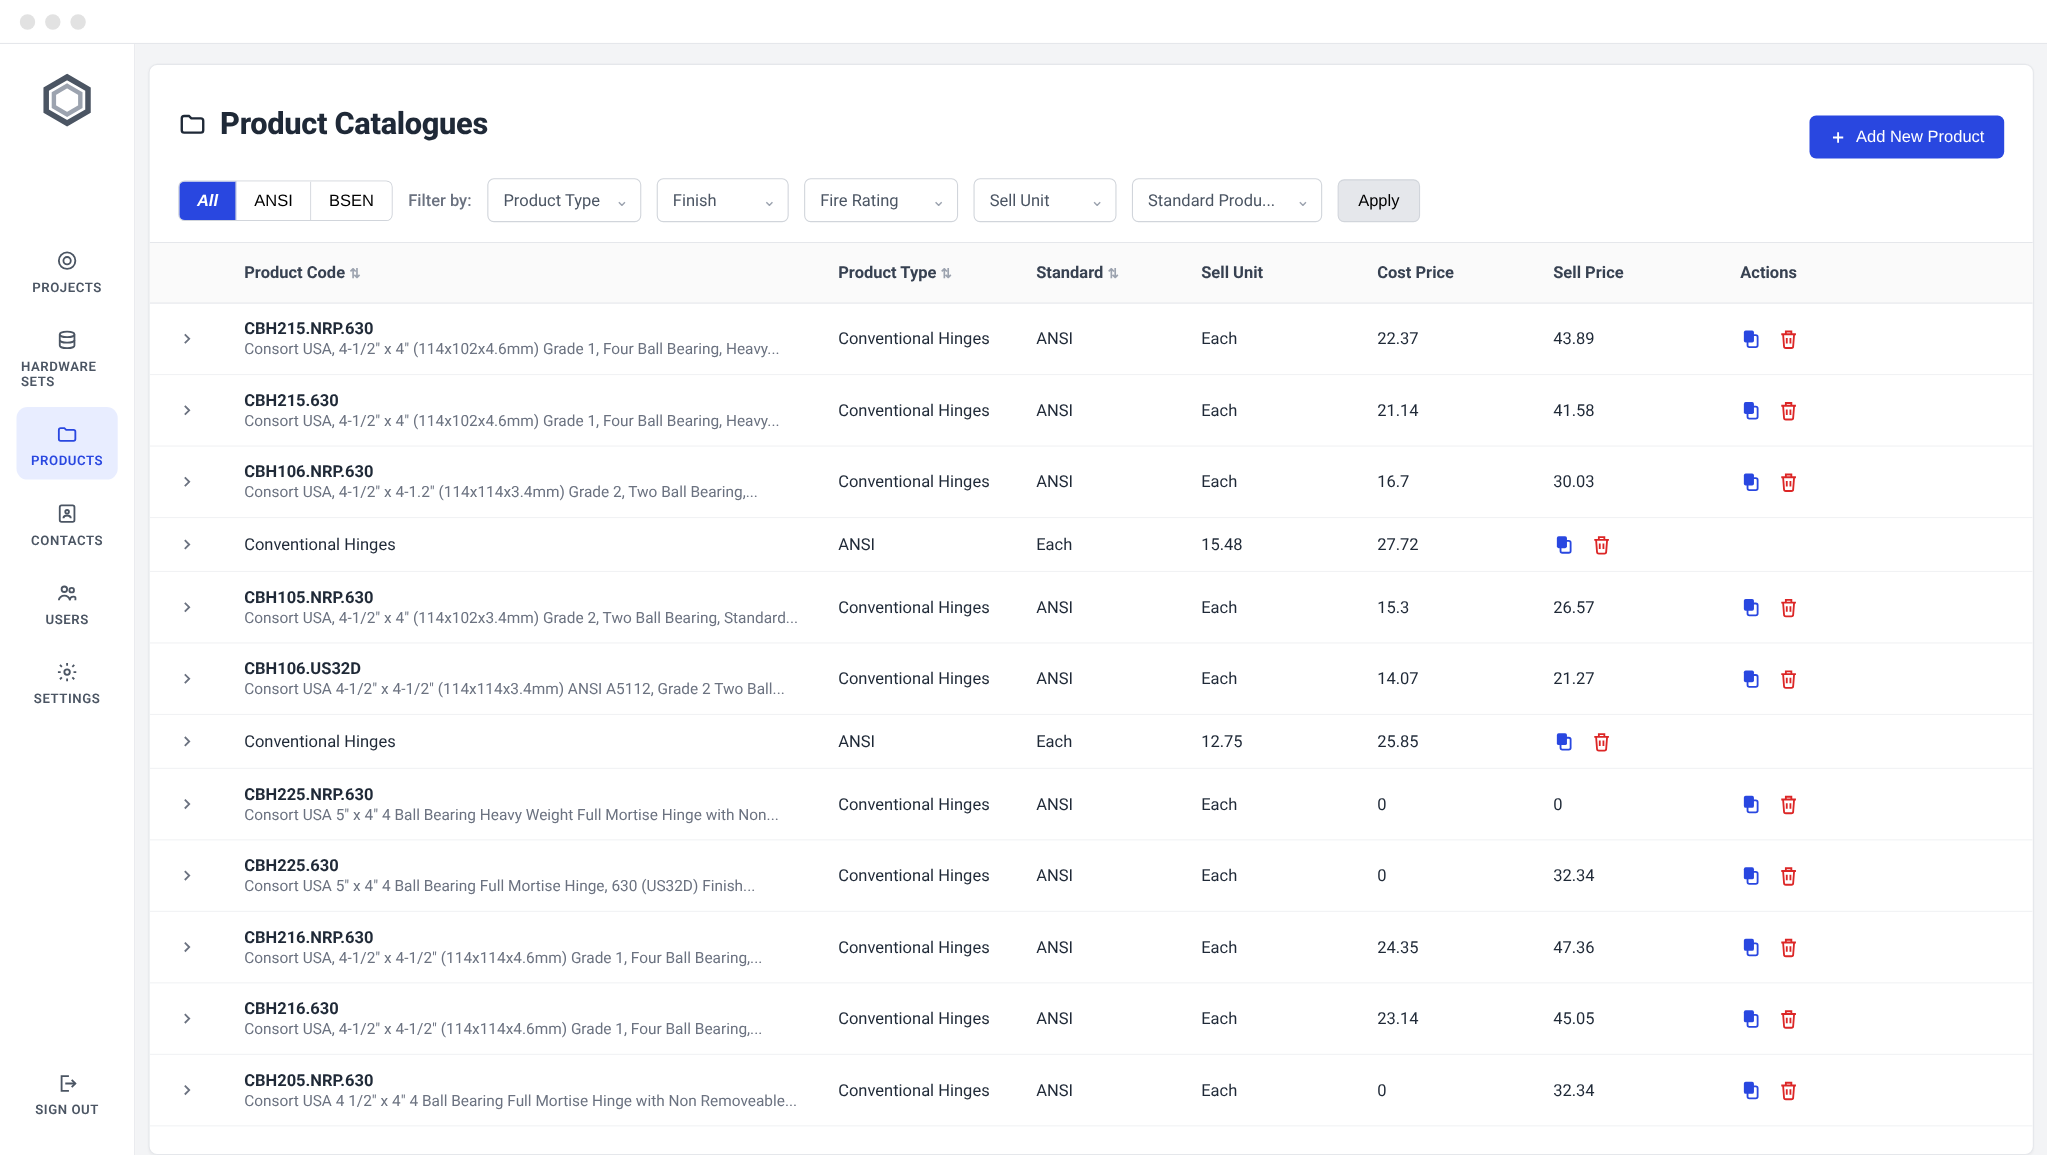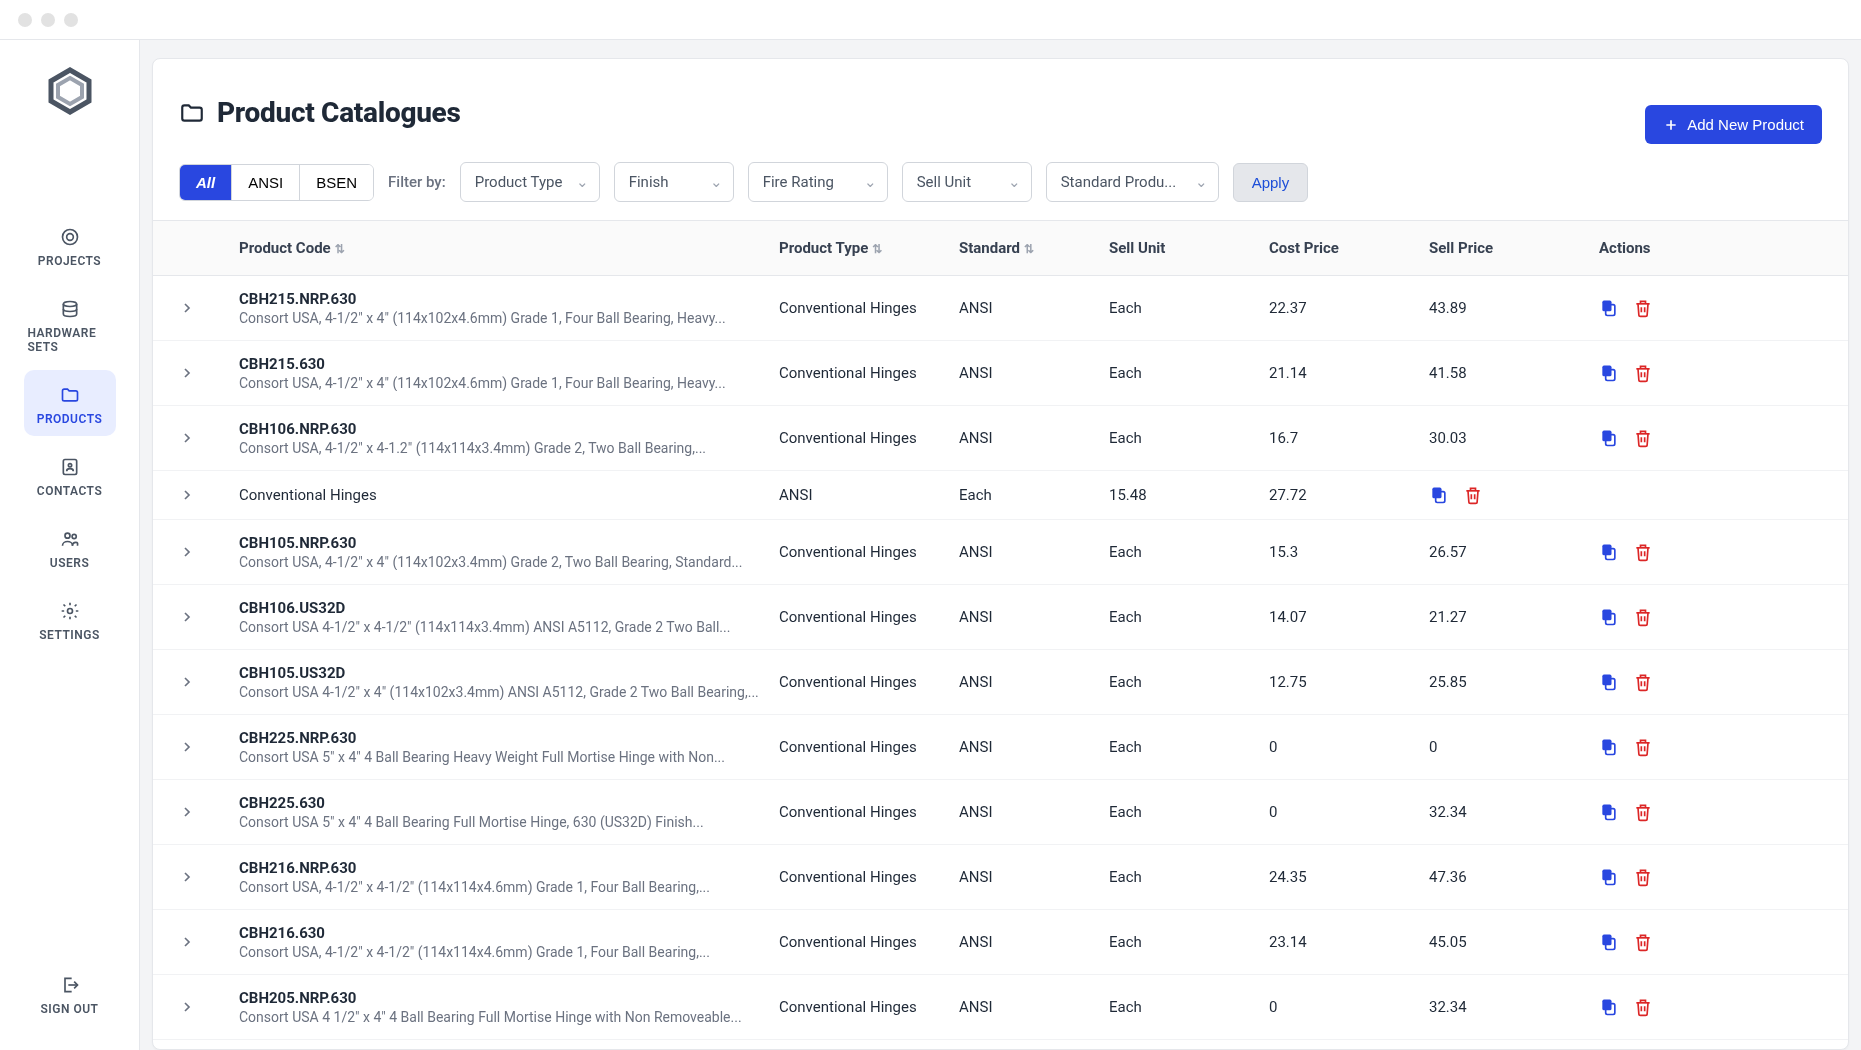--- a/index.html
+++ b/index.html
@@ -26,21 +26,21 @@
   background: #e2e2e2;
 }
 
 .app {
   display: flex;
   height: calc(100% - 40px);
 }
 
 
 .sidebar {
-  width: 140px;
+  width: 123px;
   border-right: 1px solid #e5e7eb;
   display: flex;
   flex-direction: column;
   align-items: center;
   padding-top: 26px;
   gap: 6px;
   flex-shrink: 0;
 }
 .logo {
   width: 50px; height: 50px;
@@ -173,21 +173,21 @@
   color:#9ca3af;
 }
 .select.trunc { width: 173px; overflow:hidden; white-space:nowrap; text-overflow:ellipsis; }
 .apply-btn {
   background: #e5e7eb;
   border: 1px solid #d1d5db;
   border-radius: 6px;
   padding: 10px 18px;
   font-size: 15px;
   cursor: pointer;
-  color:#1d4ed8;
+  color:#000000;
 }
 
 
 .table-wrap { flex:1; overflow:auto; }
 .thead {
   display: grid;
   grid-template-columns: 60px 540px 180px 150px 160px 160px 170px 120px;
   padding: 18px 26px;
   border-bottom: 1px solid #e5e7eb;
   font-weight: 700;
@@ -558,24 +558,20 @@
                   </svg>
                 </span>
     </div>
             </div>
             <div class="trow">
     <div class="expand">
                 <svg width="16" height="16" viewBox="0 0 24 24" fill="none" stroke="currentColor" stroke-width="2.5">
                   <path d="M9 6l6 6-6 6"></path>
                 </svg>
               </div>
-    <div class="code-cell">
-      <div class="code">CBH105.US32D</div>
-      <div class="desc">Consort USA 4-1/2" x 4" (114x102x3.4mm) ANSI A5112, Grade 2 Two Ball Bearing,...</div>
-    </div>
     <div>Conventional Hinges</div>
     <div>ANSI</div>
     <div>Each</div>
     <div>12.75</div>
     <div>25.85</div>
     <div class="actions">
       <span class="action-copy">
                   <svg width="20" height="20" viewBox="0 0 24 24" fill="currentColor">
                     <rect x="8" y="8" width="11" height="13" rx="2" fill="none" stroke="currentColor" stroke-width="2"></rect>
                     <rect x="4" y="3" width="11" height="13" rx="2" fill="currentColor"></rect>

